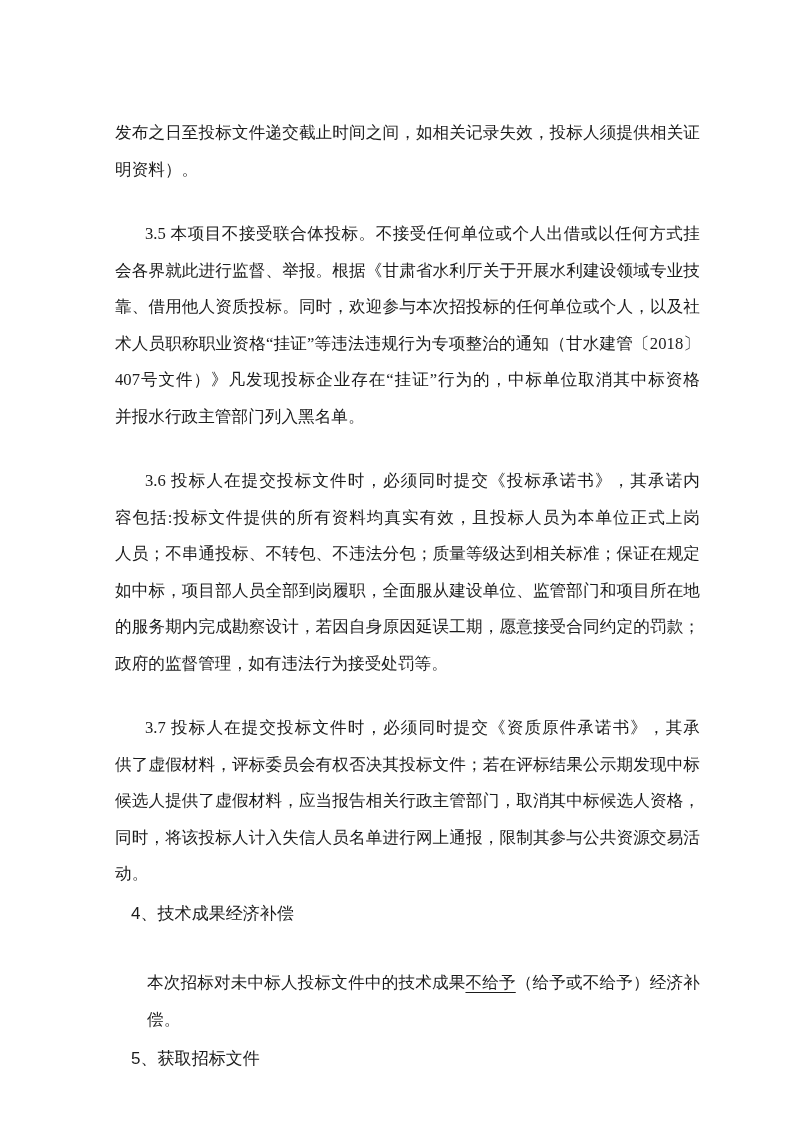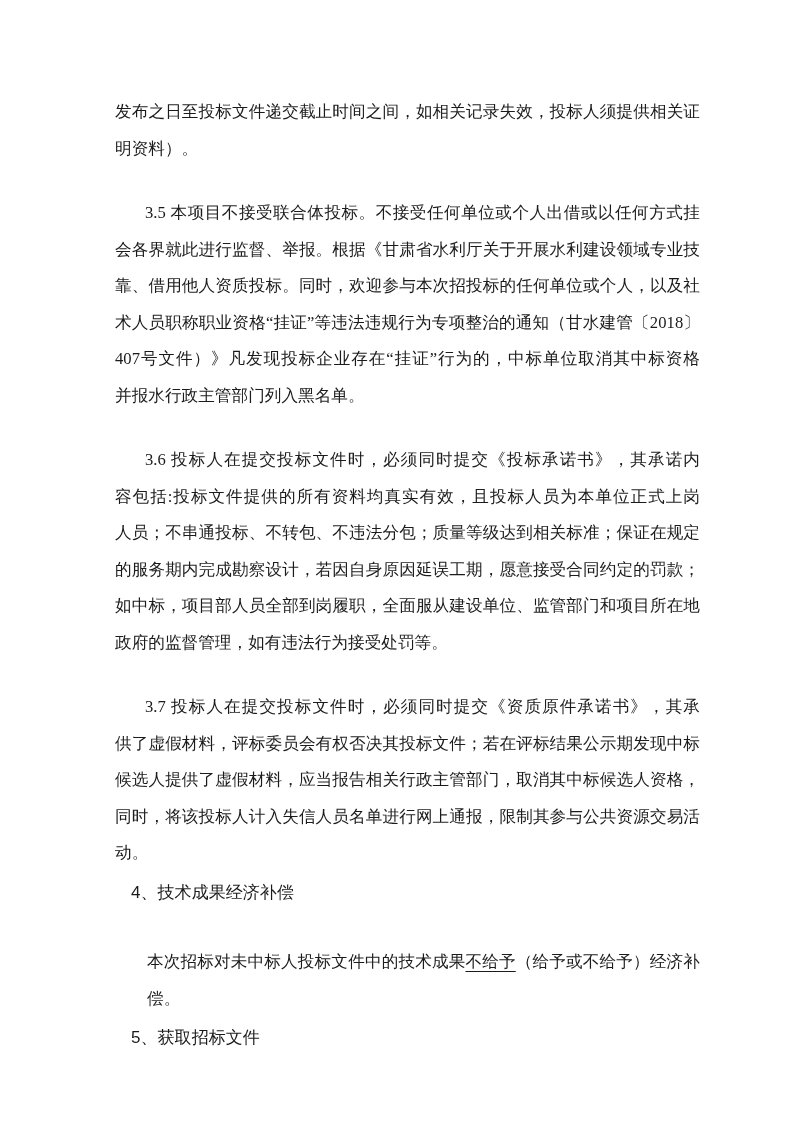--- a/index.html
+++ b/index.html
@@ -12,21 +12,21 @@
     width: 793px;
     height: 1122px;
     background: #ffffff;
     overflow: hidden;
     font-family: "Liberation Serif", "DejaVu Serif", serif;
     color: #1b1b1b;
   }
   .content {
     position: absolute;
     left: 115px;
-    top: 94px;
+    top: 115px;
     width: 585px;
     font-size: 16.6px;
     line-height: 36.5px;
     letter-spacing: 0.05px;
   }
   .block {
     margin: 0 0 3px 0;
   }
   
   .ln {
@@ -77,22 +77,22 @@
       <span class="ln">靠、借用他人资质投标。同时，欢迎参与本次招投标的任何单位或个人，以及社</span>
       <span class="ln">术人员职称职业资格“挂证”等违法违规行为专项整治的通知（甘水建管〔2018〕</span>
       <span class="ln">407号文件）》凡发现投标企业存在“挂证”行为的，中标单位取消其中标资格</span>
       <span class="ln last">并报水行政主管部门列入黑名单。</span>
     </div>
 
     <div class="block">
       <span class="ln first">3.6 投标人在提交投标文件时，必须同时提交《投标承诺书》，其承诺内</span>
       <span class="ln">容包括:投标文件提供的所有资料均真实有效，且投标人员为本单位正式上岗</span>
       <span class="ln">人员；不串通投标、不转包、不违法分包；质量等级达到相关标准；保证在规定</span>
+      <span class="ln">如中标，项目部人员全部到岗履职，全面服从建设单位、监管部门和项目所在地</span>
       <span class="ln">的服务期内完成勘察设计，若因自身原因延误工期，愿意接受合同约定的罚款；</span>
-      <span class="ln">如中标，项目部人员全部到岗履职，全面服从建设单位、监管部门和项目所在地</span>
       <span class="ln last">政府的监督管理，如有违法行为接受处罚等。</span>
     </div>
 
     <div class="block">
       <span class="ln first">3.7 投标人在提交投标文件时，必须同时提交《资质原件承诺书》，其承</span>
       <span class="ln">供了虚假材料，评标委员会有权否决其投标文件；若在评标结果公示期发现中标</span>
       <span class="ln">候选人提供了虚假材料，应当报告相关行政主管部门，取消其中标候选人资格，</span>
       <span class="ln">同时，将该投标人计入失信人员名单进行网上通报，限制其参与公共资源交易活</span>
       <span class="ln last">动。</span>
     </div>

